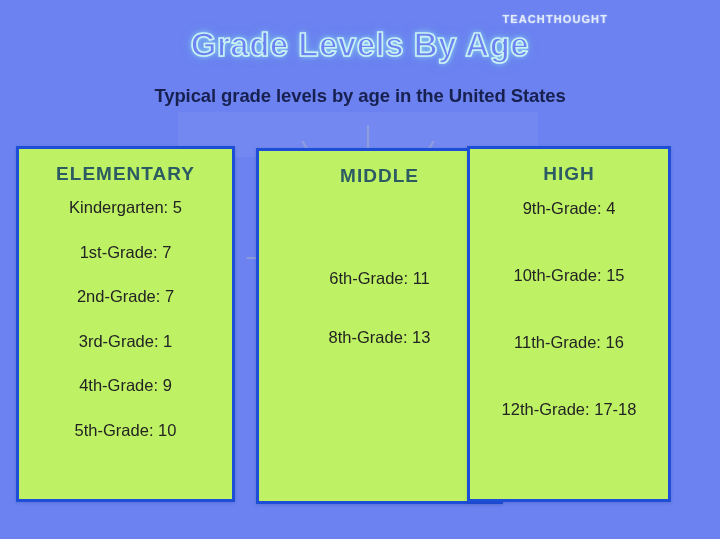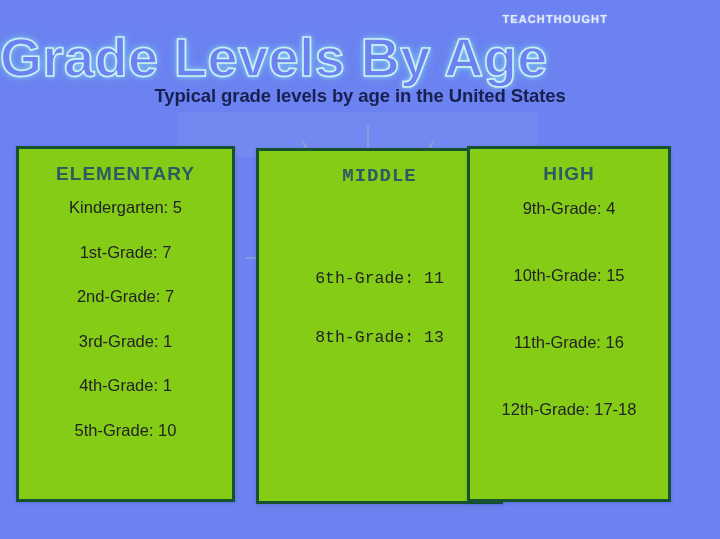--- a/index.html
+++ b/index.html
@@ -51,22 +51,22 @@
     font-size:11px;
     font-weight:bold;
     letter-spacing:1.1px;
     color:#e2ecfb;
     text-shadow:0 0 2px rgba(255,255,255,0.55);
   }
 
   #page-title {
     position:absolute;
     left:0; right:0; top:26px;
-    text-align:left;
-    font-size:54px;
+    text-align:center;
+    font-size:33px;
     font-weight:bold;
     letter-spacing:0.5px;
     color:#6b82f0;
     -webkit-text-stroke:1.6px #c9f2f4;
     text-shadow:
        0 0 1px #dffafc,
        0 0 5px rgba(160,235,245,0.85),
        0 0 11px rgba(120,215,235,0.55),
        0 1px 0 rgba(255,255,255,0.35);
     white-space:nowrap;
@@ -79,27 +79,27 @@
     font-size:18.5px;
     font-weight:bold;
     letter-spacing:-0.1px;
     color:#17204f;
     white-space:nowrap;
   }
 
   
   .card {
     position:absolute;
-    background:#84cc16;
-    border:3px solid #14532d;
+    background:#bef264;
+    border:3px solid #1d4ed8;
     box-shadow:0 1px 3px rgba(20,40,90,0.18);
   }
 
   #card-elementary { left:16px;  top:146px; width:219px; height:356px; }
-  #card-middle     { left:256px; top:148px; width:247px; height:356px;font-family:Liberation Mono, monospace; }
+  #card-middle     { left:256px; top:148px; width:247px; height:356px; }
   #card-high       { left:467px; top:146px; width:204px; height:356px; }
 
   .card-heading {
     text-align:center;
     font-size:19px;
     font-weight:bold;
     letter-spacing:1.0px;
     color:#2c5b63;
     margin-top:14px;
   }
@@ -165,21 +165,21 @@
 <h1 id="page-title">Grade Levels By Age</h1>
 <p id="page-subtitle">Typical grade levels by age in the United States</p>
 
 <section class="card" id="card-elementary">
   <div class="card-heading">ELEMENTARY</div>
   <ul class="card-list">
     <li class="card-row">Kindergarten: 5</li>
     <li class="card-row">1st-Grade: 7</li>
     <li class="card-row">2nd-Grade: 7</li>
     <li class="card-row">3rd-Grade: 1</li>
-    <li class="card-row">4th-Grade: 1</li>
+    <li class="card-row">4th-Grade: 9</li>
     <li class="card-row">5th-Grade: 10</li>
   </ul>
 </section>
 
 <section class="card" id="card-middle">
   <div class="card-heading">MIDDLE</div>
   <ul class="card-list">
     <li class="card-row">6th-Grade: 11</li>
     <li class="card-row">8th-Grade: 13</li>
   </ul>

